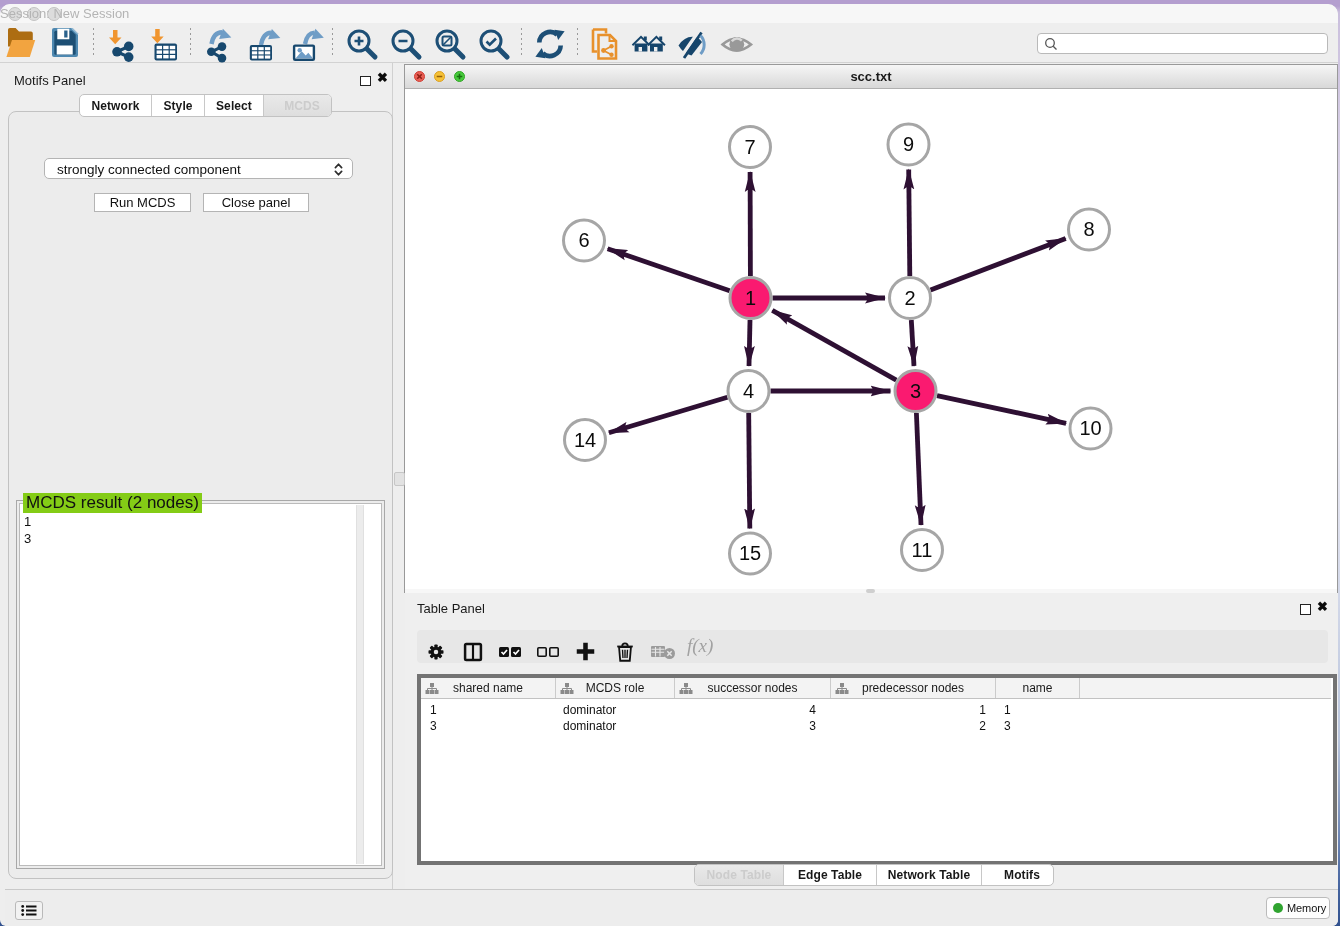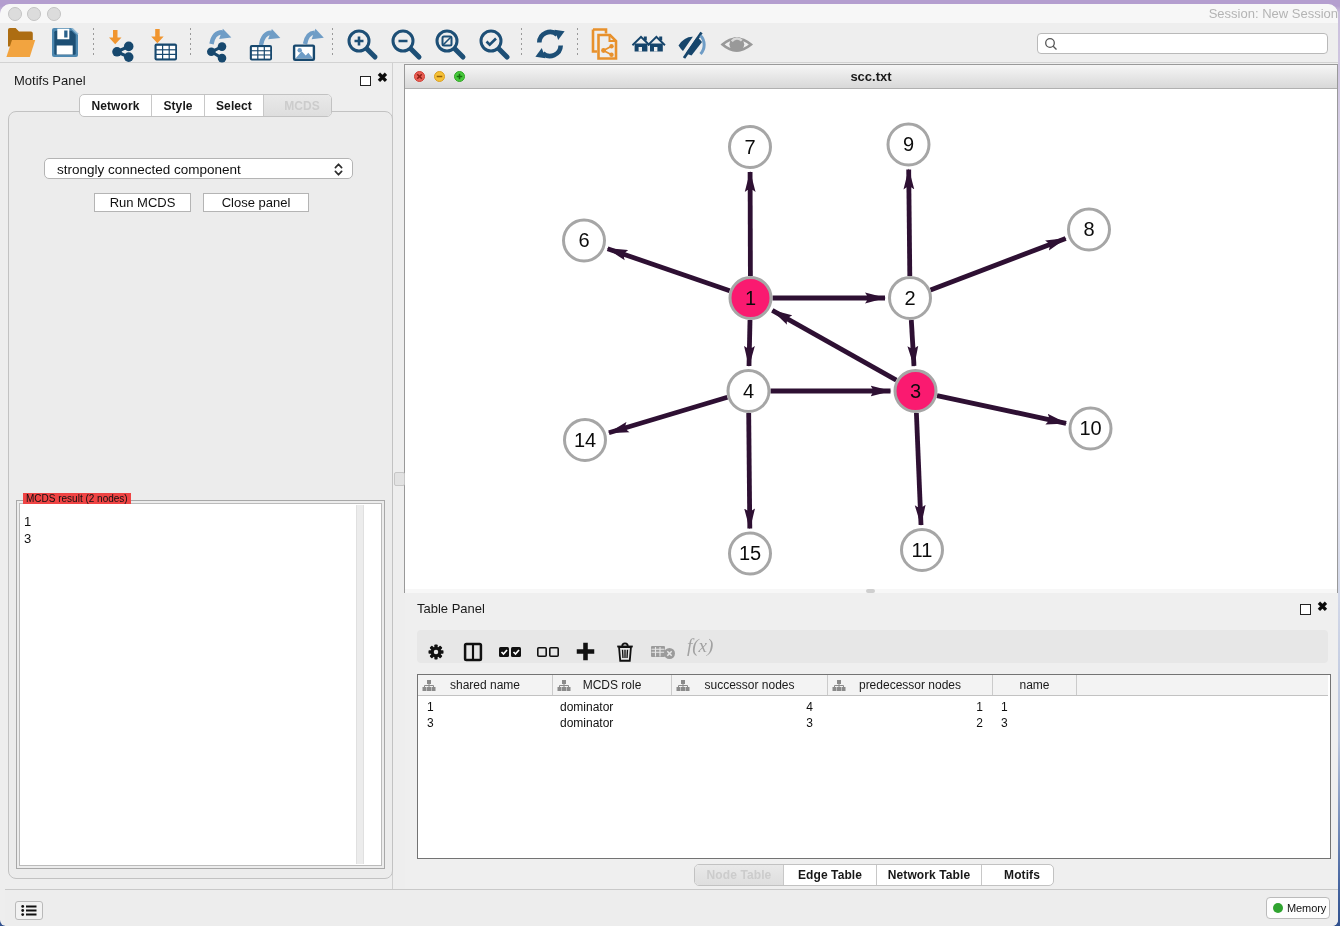--- a/index.html
+++ b/index.html
@@ -6,21 +6,21 @@
   body{width:1340px;height:926px;position:relative;overflow:hidden;
        font-family:"Liberation Sans", sans-serif;
        background:linear-gradient(180deg,#b49ecf 0%,#b49ecf 6px,#cabfdd 12px,#f1eef6 45%,#b9c5dd 80%,#44639f 96%,#31518e 100%);}
   .abs{position:absolute;}
   #win{left:0;top:4px;width:1338px;height:922px;background:#eeeeee;
        border-radius:10px 10px 6px 6px;overflow:hidden;}
   
   #titlebar{left:0;top:0;width:1338px;height:19px;background:#f7f7f7;
             border-radius:10px 10px 0 0;}
   .tl{width:12px;height:12px;border-radius:50%;background:#dcdcdc;border:1px solid #c3c3c3;top:3px;}
-  #wtitle{top:2px;left:0;width:1338px;text-align:right;font-size:13px;color:#b4b4b4;}
+  #wtitle{top:2px;left:0;width:1338px;text-align:left;font-size:13px;color:#b4b4b4;}
   
   #toolbar{left:0;top:19px;width:1338px;height:39px;background:#eeeeee;border-bottom:1px solid #d2d2d2;}
   .sep{top:5px;width:1px;height:30px;
        background-image:repeating-linear-gradient(#9a9a9a 0 2px, transparent 2px 5px);}
   .ticon{top:3px;}
   .ticon2{top:5px;}
   
   #search{left:1037px;top:10px;width:289px;height:19px;background:#fff;border:1px solid #b9b9b9;border-radius:4px;}
   
   #cpanel{left:0;top:59px;width:392px;height:826px;background:#eeeeee;border-right:1px solid #d0d0d0;}
@@ -32,39 +32,39 @@
   .tab:last-child{border-right:none;padding-left:9px;}
   .tabsel{background:linear-gradient(#e9e9e9,#dedede);color:#cccccc;}
   #cp-body{left:8px;top:48px;width:383px;height:766px;border:1px solid #c2c2c2;border-radius:8px;background:#ececec;}
   #optlabel{left:0;top:74px;width:400px;text-align:center;font-size:13.5px;color:#1a1a1a;}
   #dropdown{left:44px;top:95px;width:309px;height:21px;background:#fff;border:1px solid #b4b4b4;border-radius:5px;
             font-size:13.5px;color:#111;line-height:21px;padding-left:12px;box-sizing:border-box;}
   .btn{height:17px;background:#fff;border:1px solid #b4b4b4;border-radius:0;font-size:13px;color:#111;
        display:flex;align-items:center;justify-content:center;top:130px;}
   
   #fs{left:16px;top:437px;width:367px;height:367px;border:1px solid #a8a8a8;}
-  #fs-label{left:6px;top:-8px;background:#ef4444;padding:0 3px;font-size:10px;color:#111;z-index:3;}
+  #fs-label{left:6px;top:-8px;background:#84cc16;padding:0 3px;font-size:17px;color:#111;z-index:3;}
   #fs-white{left:2px;top:2px;width:361px;height:361px;background:#fff;border:1px solid #bbb;font-size:13px;color:#111;}
   #fs-scroll{right:17px;top:1px;width:6px;height:359px;background:#ececec;border-left:1px solid #e0e0e0;border-right:1px solid #e0e0e0;}
   
   #statusbar{left:5px;top:885px;width:1338px;height:37px;background:#ededed;border-top:1px solid #c9c9c9;}
   #listbtn{left:10px;top:11px;width:26px;height:17px;background:#f2f2f2;border:1px solid #b9b9b9;border-radius:3px;}
   #membtn{left:1261px;top:7px;width:62px;height:20px;background:#fdfdfd;border:1px solid #bbb;border-radius:4px;
           font-size:11px;letter-spacing:-0.1px;color:#111;display:flex;align-items:center;}
   
   #netwin{left:404px;top:60px;width:934px;height:529px;background:#fff;border:1px solid #999;box-sizing:border-box;}
   #nettitle{left:0;top:0;width:932px;height:23px;background:linear-gradient(#f6f6f6,#d8d8d8);border-bottom:1px solid #b0b0b0;}
   .tl2{width:11px;height:11px;border-radius:50%;top:5.5px;box-sizing:border-box;}
   #nettext{top:4px;width:932px;text-align:center;font-size:13px;font-weight:bold;color:#1a1a1a;}
   #netscroll{left:0px;top:524px;width:932px;height:4px;background:#f7f7f7;}
   
   #tpanel{left:405px;top:589px;width:935px;height:296px;background:#efefef;}
   #tp-head{left:12px;top:8px;font-size:13px;color:#1a1a1a;}
   #tbar{left:12px;top:37px;width:911px;height:33px;background:#e7e7e7;border-radius:4px;}
-  #ttable{left:12px;top:81px;width:912px;height:183px;background:#fff;border:1px solid #737373;}
+  #ttable{left:12px;top:81px;width:912px;height:183px;background:#fff;border:4px solid #737373;}
   #thead{left:0;top:0;width:910px;height:20px;background:#f3f3f3;border-bottom:1px solid #c2c2c2;}
   .hcol{top:0;height:20px;display:flex;align-items:center;justify-content:center;font-size:12px;color:#1a1a1a;border-right:1px solid #cbcbcb;box-sizing:border-box;}
   .trow{font-size:12px;color:#111;}
   #btabs{left:289px;top:271px;height:20px;display:flex;border:1px solid #c2c2c2;border-radius:5px;overflow:hidden;background:#fff;}
 </style>
 </head>
 <body>
 <div id="win" class="abs">
   <div id="titlebar" class="abs">
     <div class="abs tl" style="left:8px"></div>

